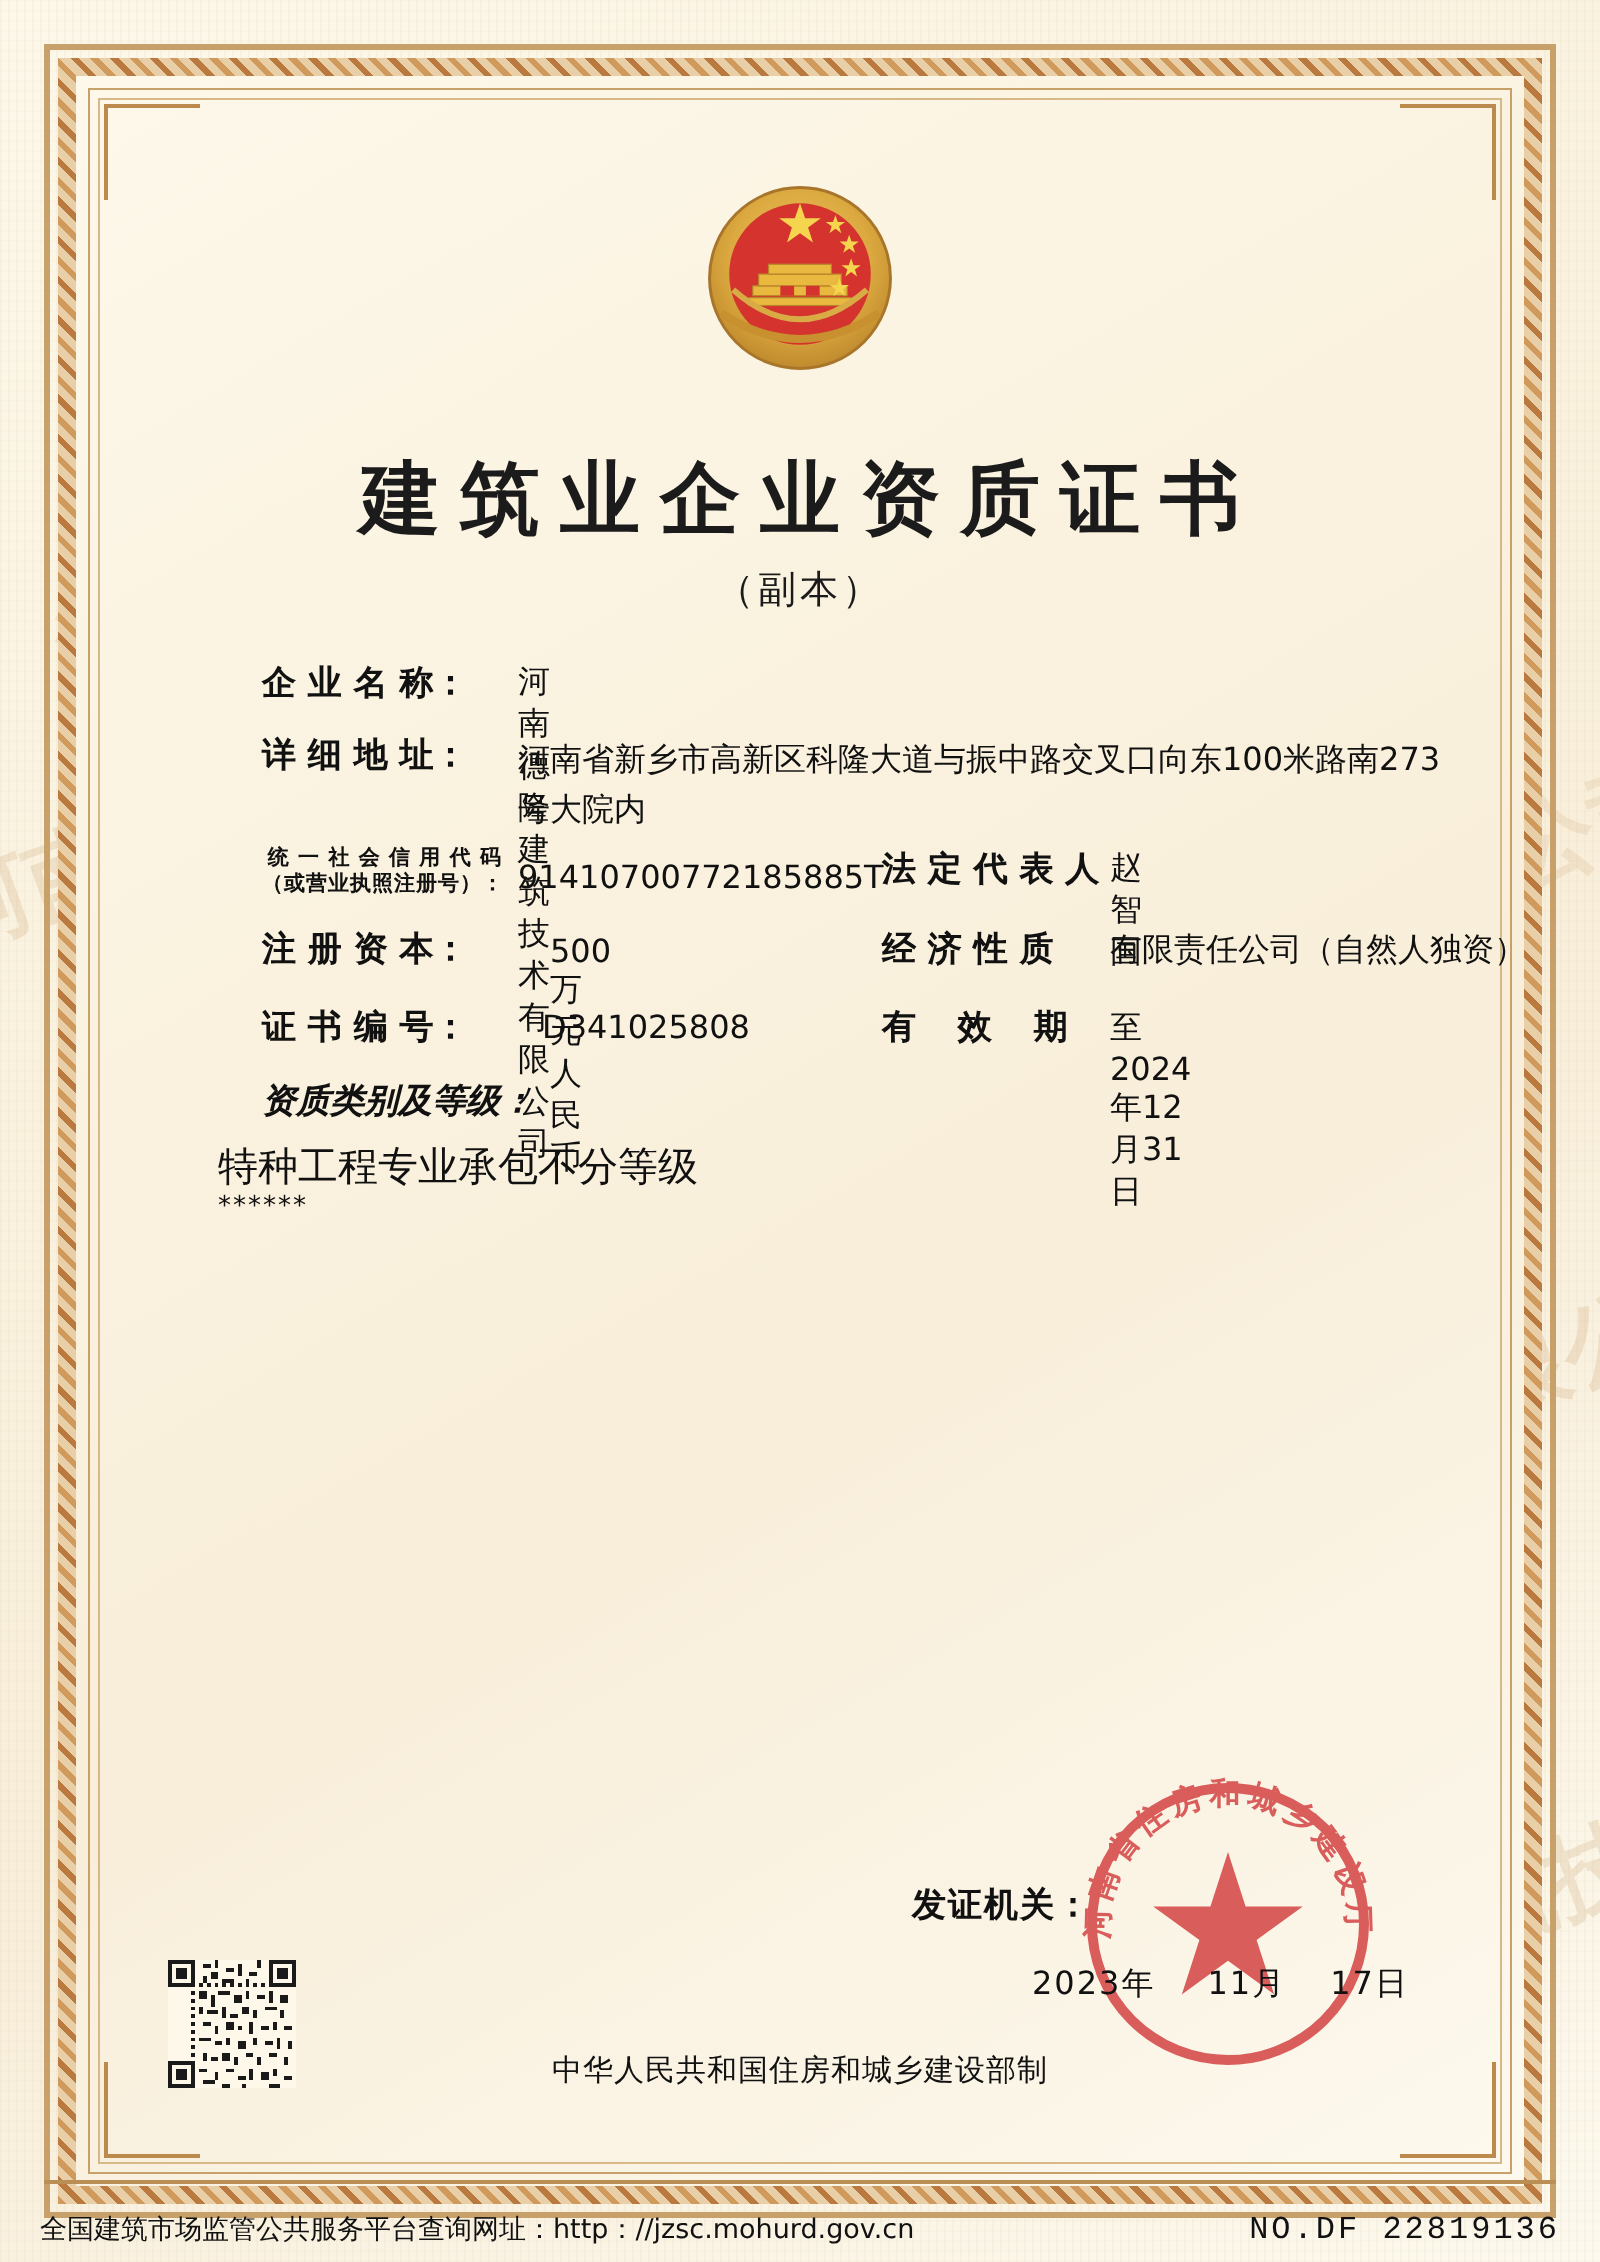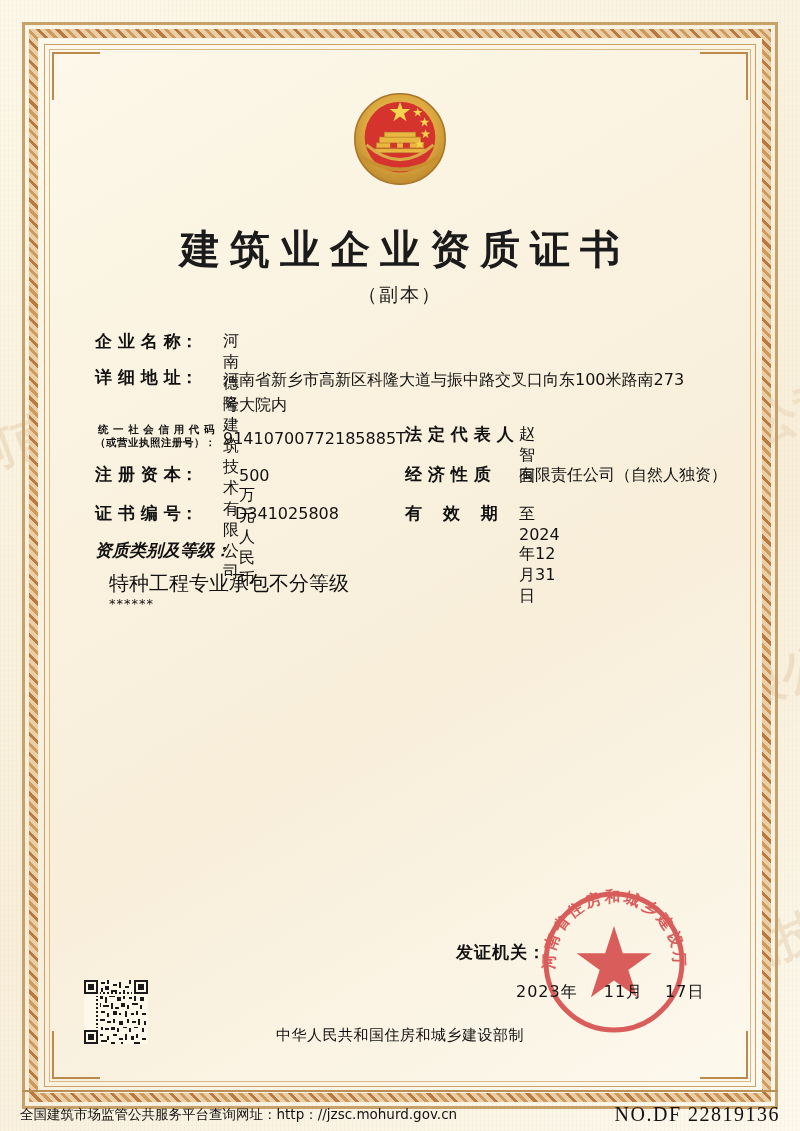--- a/index.html
+++ b/index.html
@@ -145,20 +145,21 @@
     position: absolute;
     left: 95px;
     top: 330px;
     width: 616px;
     font-family: "DejaVu Sans", "Liberation Sans", sans-serif;
     color: #111;
   }
   .row {
     position: relative;
     min-height: 31px;
+    margin-left: 36px;
   }
   .lbl {
     font-size: 17px;
     font-weight: 700;
     letter-spacing: 0px;
     white-space: nowrap;
   }
   .val {
     font-size: 16px;
     font-weight: 400;
@@ -292,22 +293,22 @@
     display: flex;
     align-items: center;
     justify-content: space-between;
     padding: 0 20px;
     box-sizing: border-box;
     font-family: "DejaVu Sans", "Liberation Sans", sans-serif;
     font-size: 13.5px;
     color: #111;
   }
   .bottom-no {
-    font-family: Liberation Serif, serif;
-    font-size: 20px;
+    font-family: Liberation Mono, monospace;
+    font-size: 16px;
     letter-spacing: 1.5px;
   }
 </style>
 </head>
 <body>
 
 <div class="certificate">
 
   <div class="wm-layer">
     <div class="wm wm4">河南德隆建筑技术有限公司</div>

